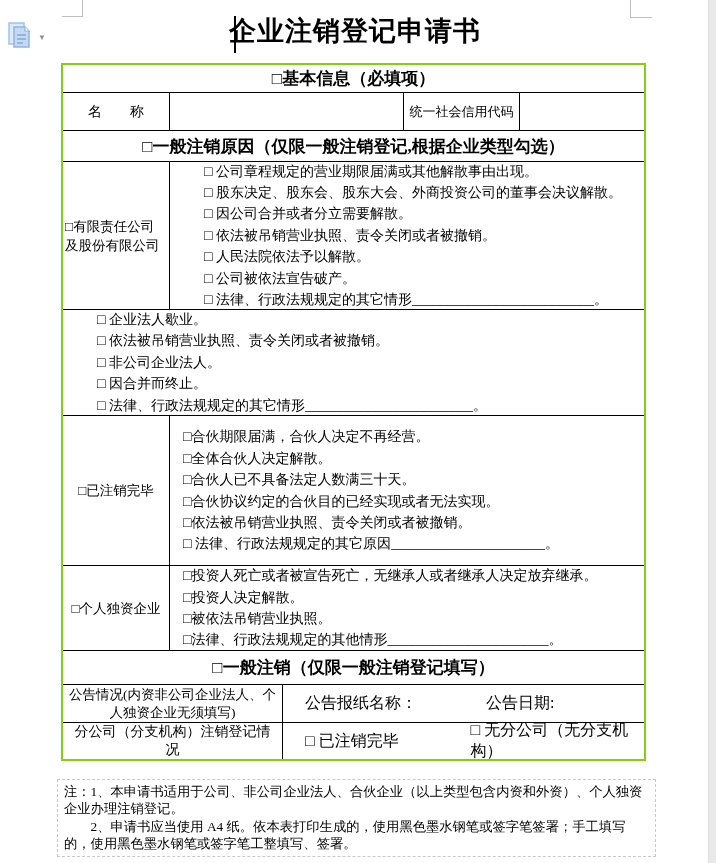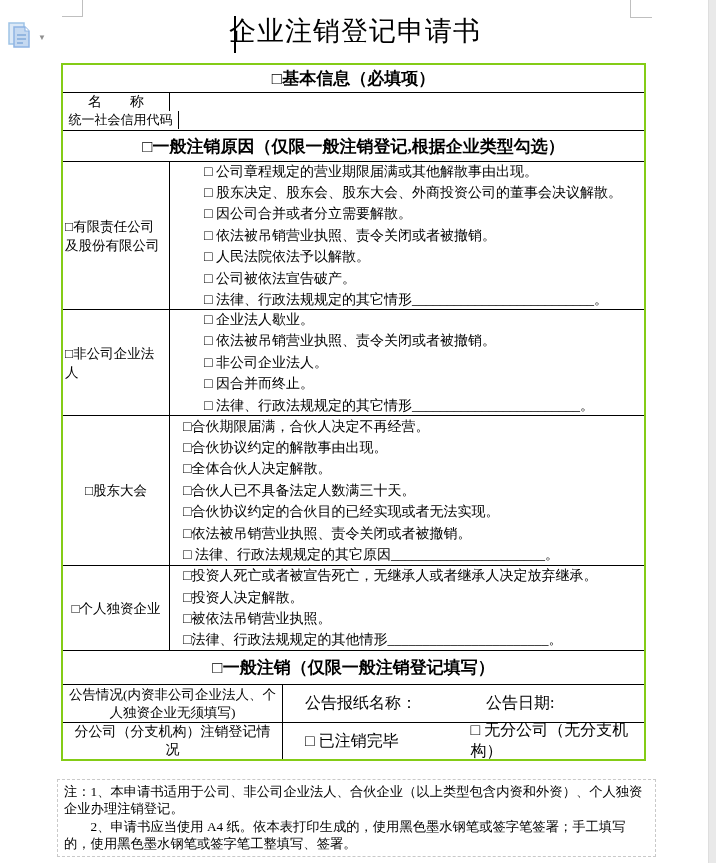--- a/index.html
+++ b/index.html
@@ -18,30 +18,30 @@
   .crop-tl { position:absolute; left:62px; top:0; width:21px; height:17px;
     border-right:1px solid #bfbfbf; border-bottom:1px solid #bfbfbf; }
   .crop-tr { position:absolute; left:630px; top:0; width:22px; height:18px;
     border-left:1px solid #bfbfbf; border-bottom:1px solid #bfbfbf; }
   
   .paste-btn { position:absolute; left:8px; top:22px; display:flex; align-items:center; gap:7px; cursor:pointer; }
   .dd-arrow { font-size:8px; color:#8f8f8f; line-height:8px; }
   
   .caret { position:absolute; left:234px; top:16px; width:2px; height:37px; background:#000; }
   .doc-title { position:absolute; left:0; top:13px; width:710px; text-align:center;
-    font-size:27px; font-weight:normal; letter-spacing:1px; }
+    font-size:27px; font-weight:bold; letter-spacing:1px; }
   
   .tbl { position:absolute; left:61px; top:63px; width:585px; border:2px solid #84cc16; background:#fff; }
   .row { display:flex; border-bottom:1px solid #000; align-items:stretch; }
   .row:last-child { border-bottom:none; }
   .hdr { justify-content:center; align-items:center; font-weight:bold; font-size:17px; }
   .h-basic   { height:28px; }
   .h-reason  { height:31px; }
   .h-general { height:34px; }
-  .r-name { height:38px;flex-direction:column; }
+  .r-name { height:38px; }
   .r-name .c { display:flex; align-items:center; justify-content:center; }
   .c1 { width:107px; border-right:1px solid #000; font-size:14px; }
   .c2 { width:234px; border-right:1px solid #000; }
   .c3 { width:116px; border-right:1px solid #000; font-size:13px; }
   .c4 { flex:1; }
   .cat .lab { width:107px; border-right:1px solid #000; display:flex; align-items:center;
     justify-content:center; text-align:left; font-size:13.5px; line-height:19px; padding:0 2px; }
   .cat ul { flex:1; list-style:none; display:flex; flex-direction:column; justify-content:center;
     font-size:14px; line-height:21.4px; padding-left:34px; }
   .cat ul.tight { padding-left:13px; }
@@ -107,35 +107,33 @@
       <li>□ 股东决定、股东会、股东大会、外商投资公司的董事会决议解散。</li>
       <li>□ 因公司合并或者分立需要解散。</li>
       <li>□ 依法被吊销营业执照、责令关闭或者被撤销。</li>
       <li>□ 人民法院依法予以解散。</li>
       <li>□ 公司被依法宣告破产。</li>
       <li>□ 法律、行政法规规定的其它情形__________________________。</li>
     </ul>
   </div>
 
   <div class="row cat cat-2">
-    <div class="lab">□非公司企业法人</div>
     <ul>
       <li>□ 企业法人歇业。</li>
       <li>□ 依法被吊销营业执照、责令关闭或者被撤销。</li>
       <li>□ 非公司企业法人。</li>
       <li>□ 因合并而终止。</li>
       <li>□ 法律、行政法规规定的其它情形________________________。</li>
     </ul>
   </div>
 
   <div class="row cat cat-3">
-    <div class="lab">□股东大会</div>
+    <div class="lab">□已注销完毕</div>
     <ul class="tight">
       <li>□合伙期限届满，合伙人决定不再经营。</li>
-      <li>□合伙协议约定的解散事由出现。</li>
       <li>□全体合伙人决定解散。</li>
       <li>□合伙人已不具备法定人数满三十天。</li>
       <li>□合伙协议约定的合伙目的已经实现或者无法实现。</li>
       <li>□依法被吊销营业执照、责令关闭或者被撤销。</li>
       <li>□ 法律、行政法规规定的其它原因______________________。</li>
     </ul>
   </div>
 
   <div class="row cat cat-4">
     <div class="lab">□个人独资企业</div>

